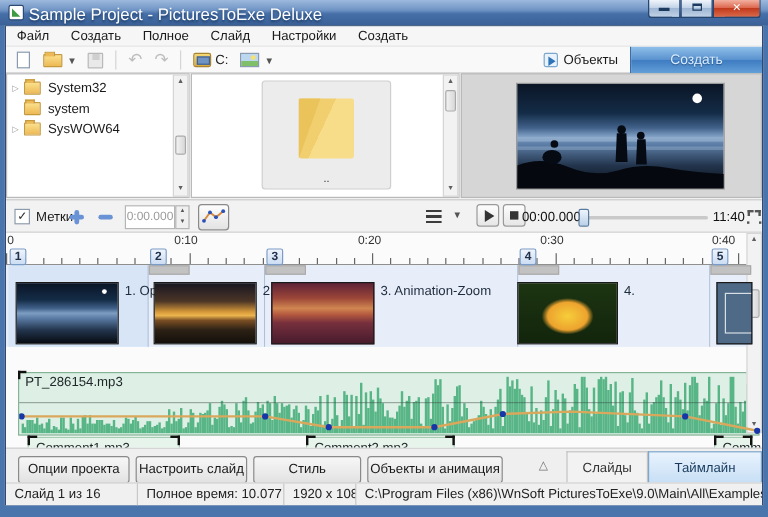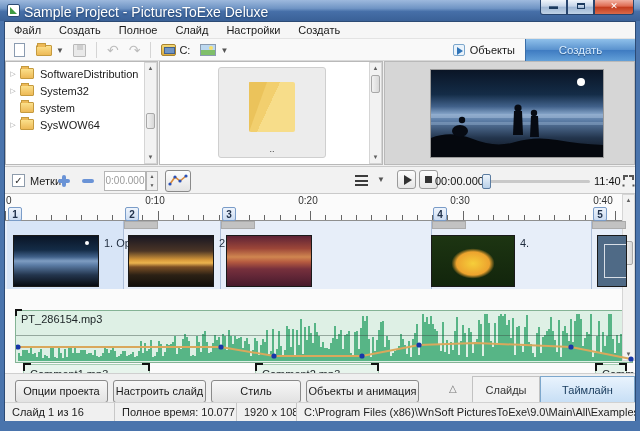--- a/index.html
+++ b/index.html
@@ -178,25 +178,20 @@
         <span>Объекты</span>
       </div>
       <div class="create-btn">Создать</div>
     </div>
 
     <div class="panel" id="tree-panel">
       <div class="tree-rows">
           <div class="tree-row">
             <span class="tw">▷</span>
             <span class="tree-folder"></span>
-            <span class="tree-label">SoftwareDistribution</span>
-          </div>
-          <div class="tree-row">
-            <span class="tw">▷</span>
-            <span class="tree-folder"></span>
             <span class="tree-label">System32</span>
           </div>
           <div class="tree-row">
             <span class="tw"></span>
             <span class="tree-folder"></span>
             <span class="tree-label">system</span>
           </div>
           <div class="tree-row">
             <span class="tw">▷</span>
             <span class="tree-folder"></span>
@@ -330,20 +325,21 @@
       <div class="tickline"></div>
       <div class="slideband">
           <div class="slidecell sel" style="left: 2px; width: 117px;"></div>
           <div class="thumb art-night" style="left: 8px; width: 86px;"></div>
           <div class="slidelabel" style="left: 99px;">1. Op</div>
           <div class="slidecell" style="left: 119px; width: 97px;"></div>
           <div class="thumb art-sunset-boat" style="left: 123px; width: 86px;"></div>
           <div class="slidelabel" style="left: 214px;">2.</div>
           <div class="slidecell" style="left: 216px; width: 211px;"></div>
           <div class="thumb art-sunset-red" style="left: 221px; width: 86px;"></div>
+          <div class="slidelabel" style="left: 312px;">3. Animation-Zoom</div>
           <div class="slidecell" style="left: 427px; width: 160px;"></div>
           <div class="thumb art-flower" style="left: 426px; width: 84px;"></div>
           <div class="slidelabel" style="left: 515px;">4.</div>
           <div class="slidecell" style="left: 587px; width: 35px;"></div>
           <div class="thumb art-slide5" style="left: 592px; width: 30px;"></div>
         </div>
 
       <div class="audio-block">
         <div class="corner-br" style="left:-1px;top:-2px;border-width:2px 0 0 2px;"></div>
         <div class="audio-label">PT_286154.mp3</div>

